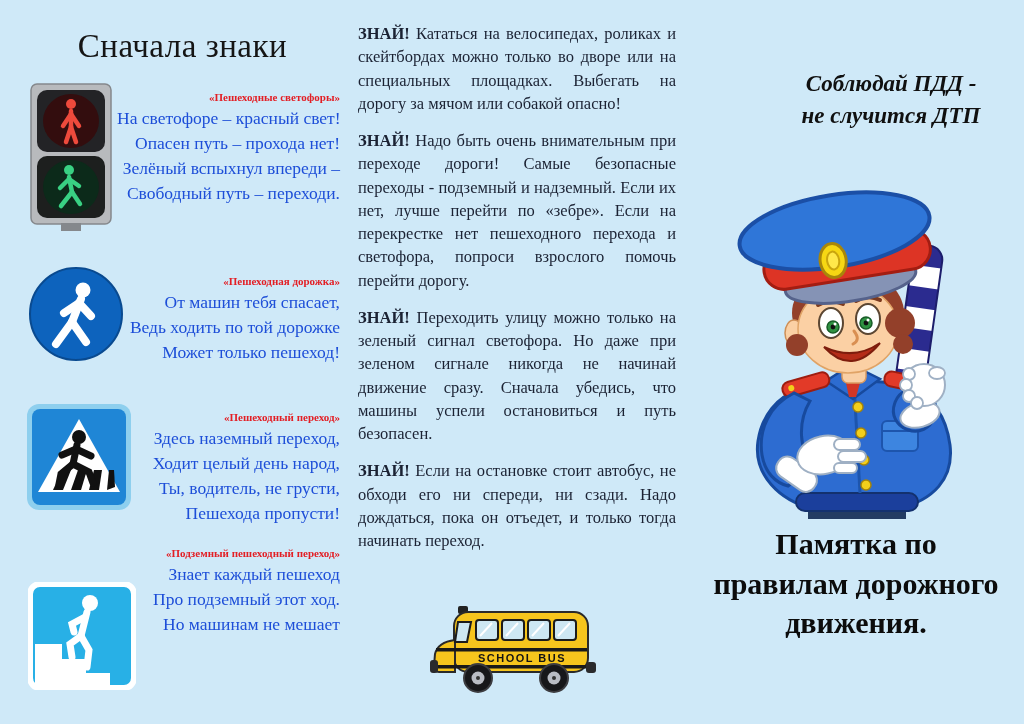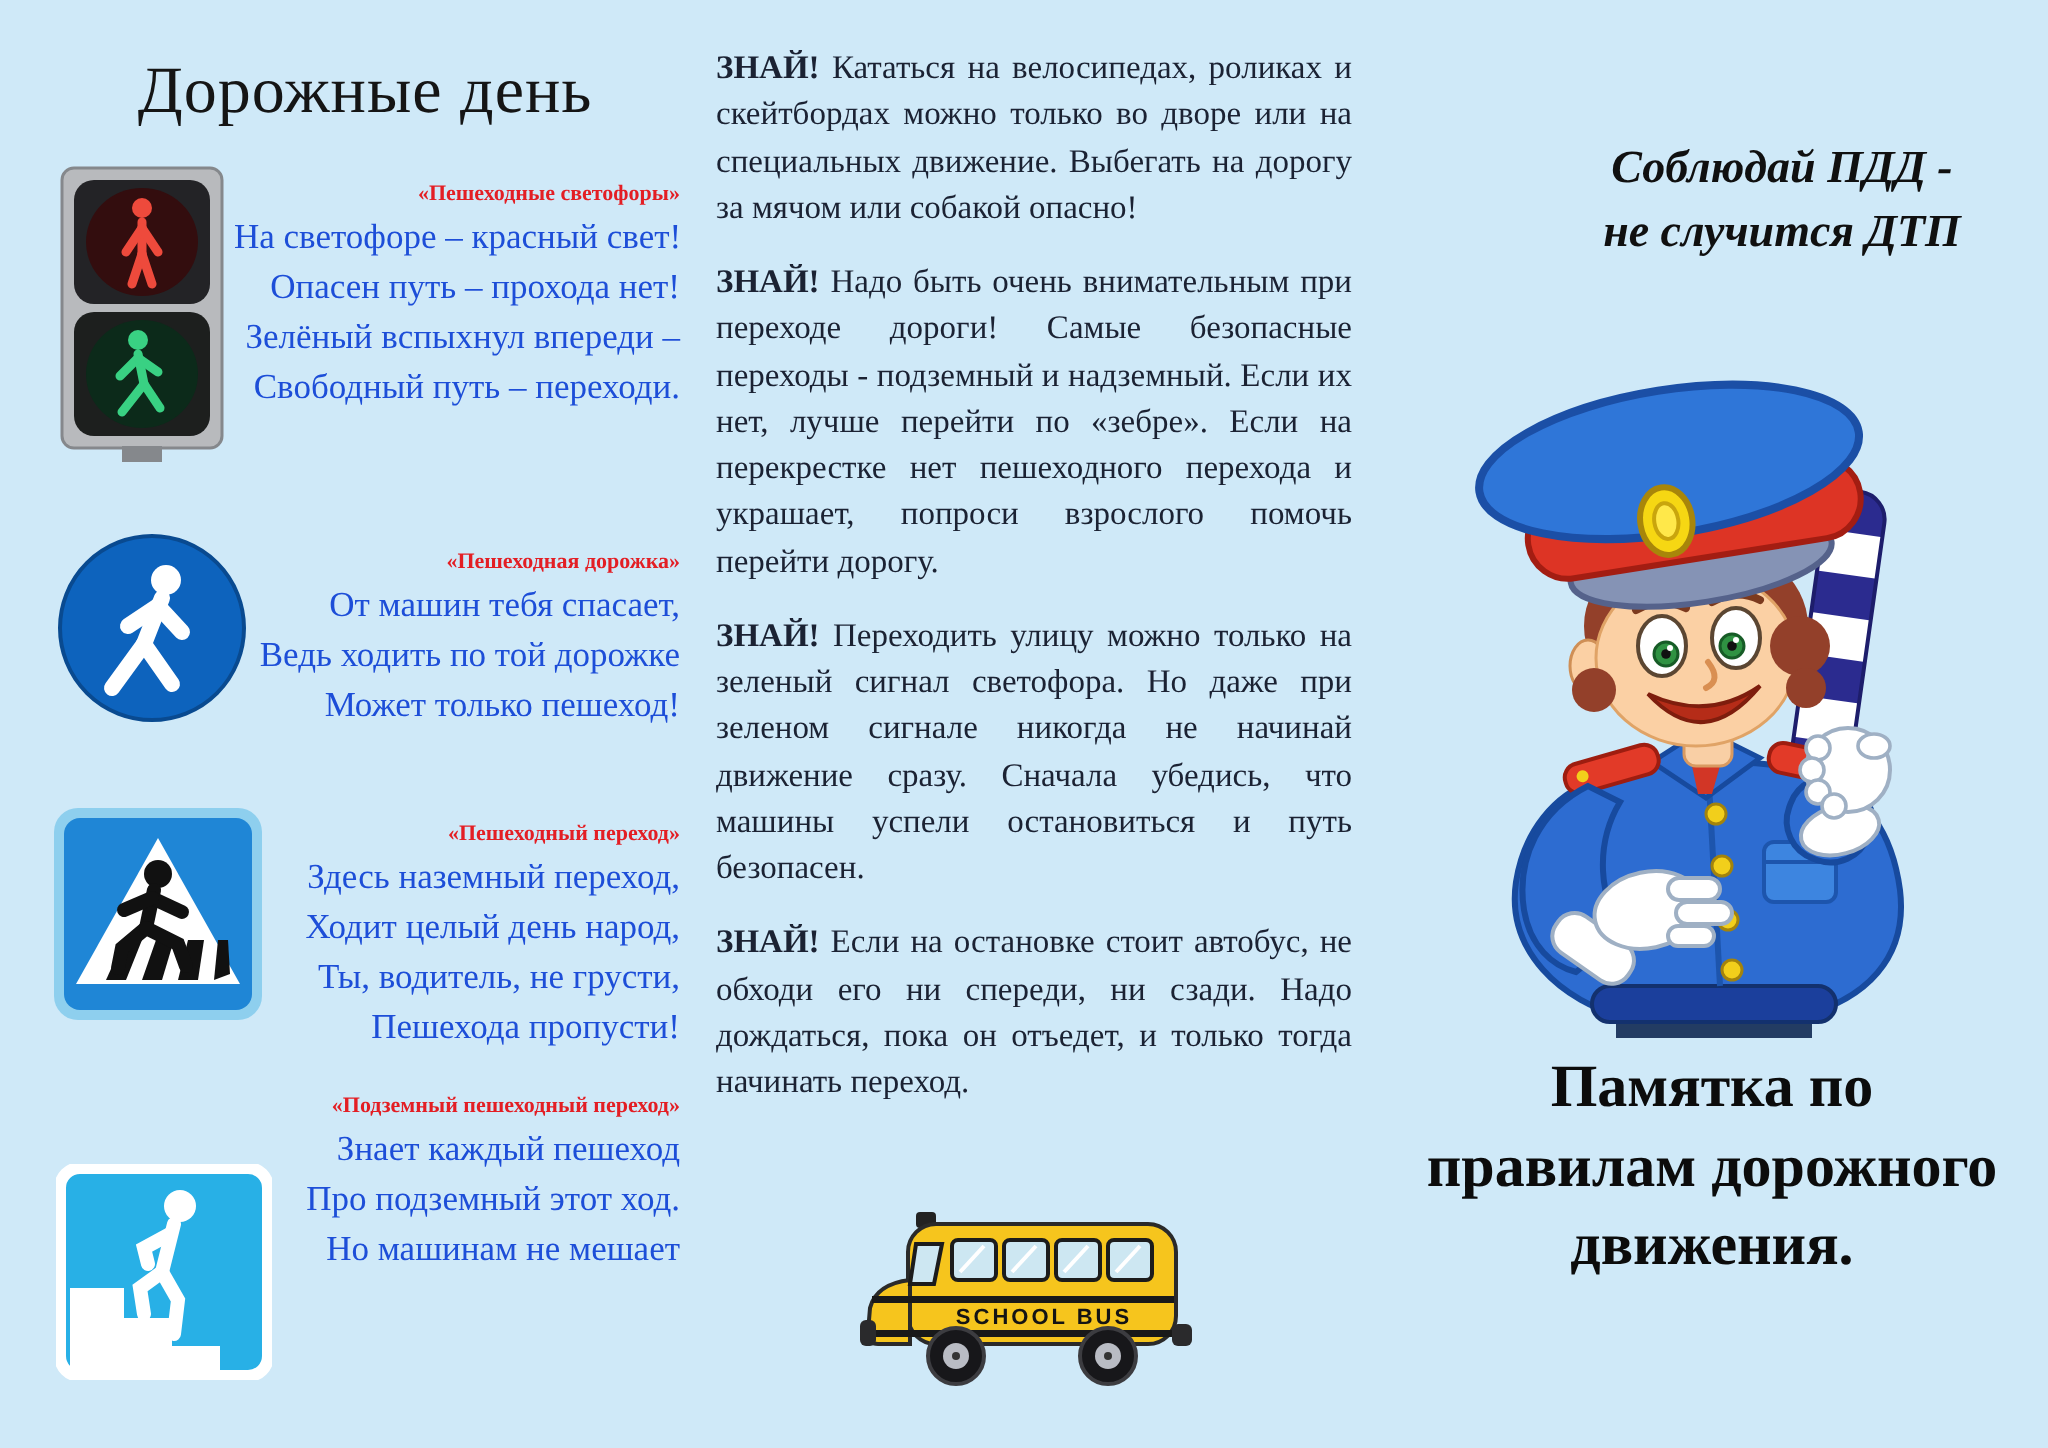--- a/index.html
+++ b/index.html
@@ -29,21 +29,21 @@
   .cop-wrap{position:absolute;left:8px;top:183px;width:316px;height:340px;}
   .memo-title{position:absolute;left:0;top:524px;width:336px;text-align:center;
               font-weight:bold;font-size:30px;color:#0c0c0c;line-height:1.32;}
 </style>
 </head>
 <body>
 
 <div id="stage">
 
   <div class="left-col">
-    <div class="left-title">Дорожные день</div>
+    <div class="left-title">Сначала знаки</div>
 
     <svg class="sign-icon" style="left:2px;top:62px" width="88" height="150" viewBox="0 0 88 150">
       <rect x="4" y="2" width="80" height="140" rx="6" fill="#b8babd" stroke="#85888c" stroke-width="1.5"></rect>
       <rect x="34" y="141" width="20" height="8" fill="#85888c"></rect>
       <rect x="10" y="8" width="68" height="62" rx="10" fill="#232326"></rect>
       <ellipse cx="44" cy="39" rx="28" ry="27" fill="#330d0e"></ellipse>
       <g stroke="#ee4a3c" stroke-width="4.5" stroke-linecap="round">
         <circle cx="44" cy="22" r="5" fill="#ee4a3c" stroke="none"></circle>
         <line x1="44" y1="29" x2="44" y2="45"></line>
         <line x1="44" y1="32" x2="36" y2="44"></line>
@@ -134,22 +134,22 @@
     </svg>
     <div class="sec-text" style="left:92px;top:526px;width:223px">
       <div class="sec-head">«Подземный пешеходный переход»</div>
       <div class="pline">Знает каждый пешеход</div>
       <div class="pline">Про подземный этот ход.</div>
       <div class="pline">Но машинам не мешает</div>
     </div>
   </div>
 
   <div class="mid-col">
-    <p class="znay"><span class="lead">ЗНАЙ!</span> <span>Кататься на велосипедах, роликах и скейтбордах можно только во дворе или на специальных движение. Выбегать на дорогу за мячом или собакой опасно!</span></p>
-    <p class="znay"><span class="lead">ЗНАЙ!</span> <span>Надо быть очень внимательным при переходе дороги! Самые безопасные переходы - подземный и надземный. Если их нет, лучше перейти по «зебре». Если на перекрестке нет пешеходного перехода и украшает, попроси взрослого помочь перейти дорогу.</span></p>
+    <p class="znay"><span class="lead">ЗНАЙ!</span> <span>Кататься на велосипедах, роликах и скейтбордах можно только во дворе или на специальных площадках. Выбегать на дорогу за мячом или собакой опасно!</span></p>
+    <p class="znay"><span class="lead">ЗНАЙ!</span> <span>Надо быть очень внимательным при переходе дороги! Самые безопасные переходы - подземный и надземный. Если их нет, лучше перейти по «зебре». Если на перекрестке нет пешеходного перехода и светофора, попроси взрослого помочь перейти дорогу.</span></p>
     <p class="znay"><span class="lead">ЗНАЙ!</span> <span>Переходить улицу можно только на зеленый сигнал светофора. Но даже при зеленом сигнале никогда не начинай движение сразу. Сначала убедись, что машины успели остановиться и путь безопасен.</span></p>
     <p class="znay"><span class="lead">ЗНАЙ!</span> <span>Если на остановке стоит автобус, не обходи его ни спереди, ни сзади. Надо дождаться, пока он отъедет, и только тогда начинать переход.</span></p>
 
     <div class="bus-wrap">
       <svg width="178" height="102" viewBox="0 0 178 102">
         <rect x="30" y="8" width="10" height="8" rx="2" fill="#222"></rect>
         <rect x="26" y="14" width="134" height="60" rx="14" fill="#f6c51d" stroke="#2a2a2a" stroke-width="2"></rect>
         <path d="M27,42 Q10,44 7,56 L6,68 Q6,74 11,74 L27,74 Z" fill="#f6c51d" stroke="#2a2a2a" stroke-width="2"></path>
         <polygon points="30,24 43,24 39,44 27,44" fill="#cde7f2" stroke="#1c1c1c" stroke-width="2"></polygon>
         <g>

